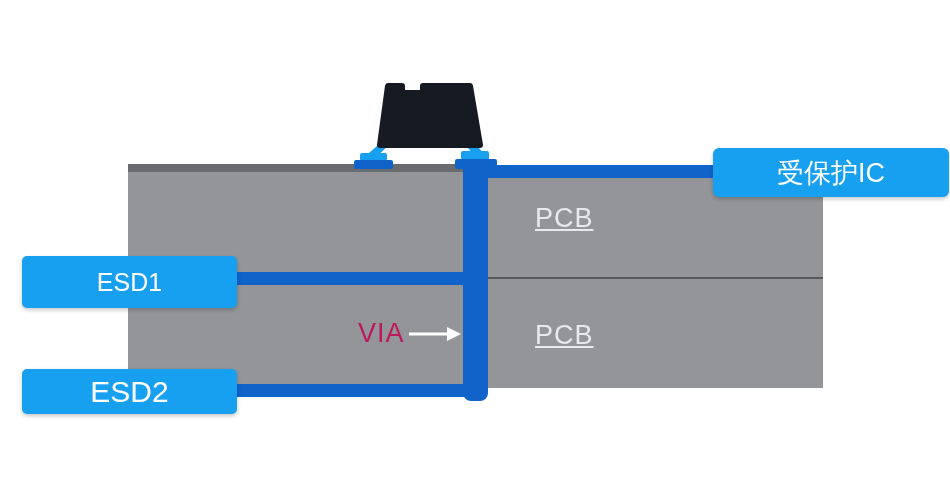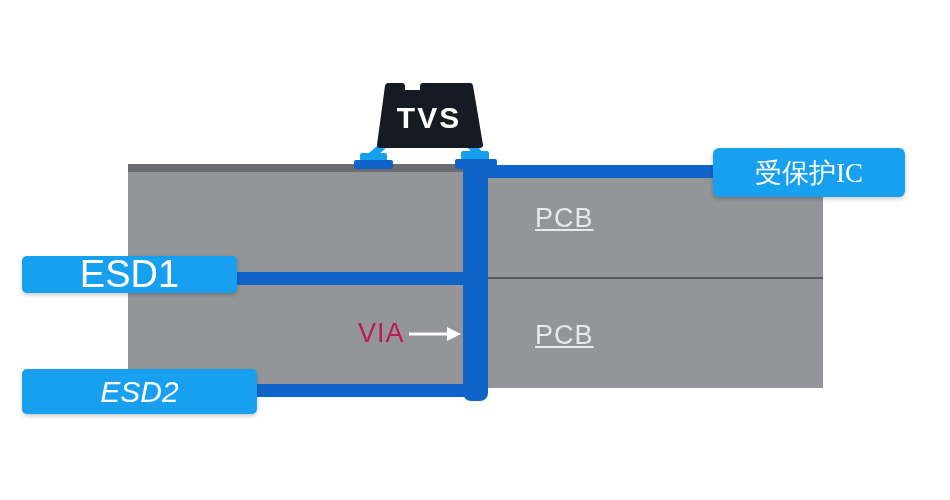--- a/index.html
+++ b/index.html
@@ -24,23 +24,23 @@
   .via-bar{left:463px;top:156px;width:25px;height:245px;background:var(--trace,#1063C8);border-radius:3px 3px 8px 8px;}
 
   
   .tvs-text{left:377px;top:101px;width:104px;text-align:center;font-size:30px;font-weight:bold;
             color:#fff;letter-spacing:2px;}
 
   
   .callout{background:var(--accent,#18A0F0);color:var(--label-text,#FFFFFF);display:flex;
            align-items:center;justify-content:center;border-radius:5px;
            box-shadow:0 2px 4px rgba(0,0,0,0.22);}
-  .callout-esd1{left:22px;top:256px;width:215px;height:37px;font-size:38px;}
-  .callout-esd2{left:22px;top:369px;width:235px;height:45px;font-size:30px;font-style:italic;}
-  .callout-ic{left:713px;top:148px;width:192px;height:49px;font-size:27px;border-radius:6px;font-family:Liberation Serif, serif;}
+  .callout-esd1{left:22px;top:256px;width:215px;height:52px;font-size:25px;}
+  .callout-esd2{left:22px;top:369px;width:215px;height:45px;font-size:30px;}
+  .callout-ic{left:713px;top:148px;width:236px;height:49px;font-size:27px;border-radius:6px;}
 
   
   .via-note{left:358px;top:318px;display:flex;align-items:center;color:#fff;}
   .via-note-text{font-size:27px;letter-spacing:1px;color:#be185d;}
   .via-arrow{margin-left:4px;display:block;}
 </style>
 </head>
 <body>
 
 <div class="canvas">
@@ -68,21 +68,20 @@
     <polygon points="466,146 477,146 489,159 478,159" fill="var(--accent,#18A0F0)"></polygon>
 
     <rect x="360" y="153" width="27" height="8" rx="2" fill="var(--accent,#18A0F0)"></rect>
     <rect x="354" y="160" width="39" height="9" rx="2" fill="var(--trace,#1063C8)"></rect>
 
     <rect x="461" y="151" width="28" height="9" rx="2" fill="var(--accent,#18A0F0)"></rect>
     <rect x="455" y="159" width="42" height="10" rx="2" fill="var(--trace,#1063C8)"></rect>
 
     <path d="M 380 145 L 388 86 L 402 86 L 402 93 L 423 93 L 423 86 L 470 86 L 480 145 Z" fill="var(--tvs-body,#161A22)" stroke="var(--tvs-body,#161A22)" stroke-width="6" stroke-linejoin="round"></path>
   </svg>
-  <div class="abs tvs-text">TVS</div>
 
   <div class="abs callout callout-esd1">ESD1</div>
   <div class="abs callout callout-esd2">ESD2</div>
   <div class="abs callout callout-ic">受保护IC</div>
 
   <div class="abs via-note">
     <span class="via-note-text">VIA</span>
     <svg class="via-arrow" width="52" height="18" viewBox="0 0 52 18" xmlns="http://www.w3.org/2000/svg">
       <rect x="0" y="7.5" width="40" height="3" fill="#FFFFFF"></rect>
       <polygon points="38,2 52,9 38,16" fill="#FFFFFF"></polygon>

